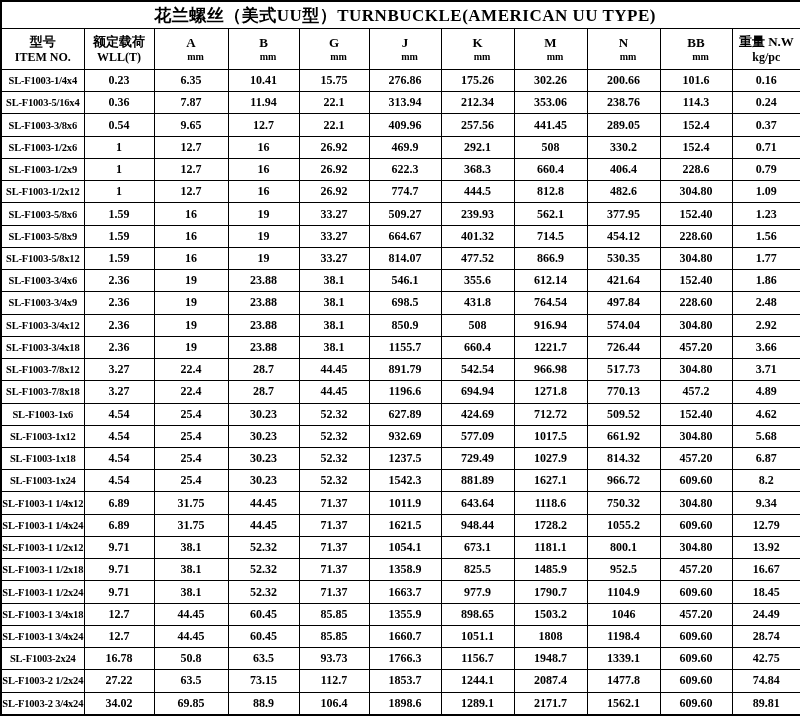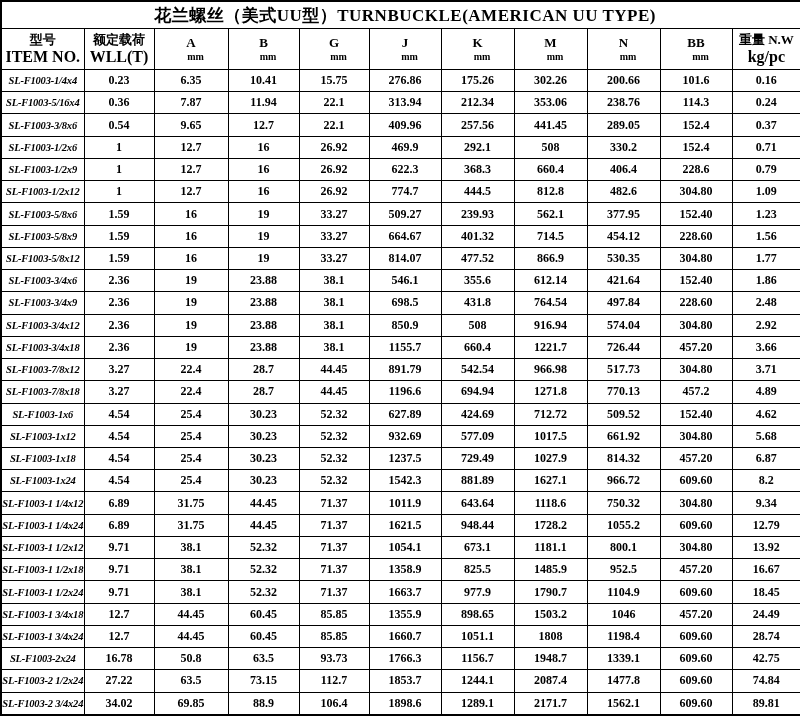--- a/index.html
+++ b/index.html
@@ -17,28 +17,27 @@
     text-align:center;vertical-align:middle;
     overflow:hidden;white-space:nowrap;
   }
   tr.title-row th{
     height:26px;font-size:17px;font-weight:bold;
     letter-spacing:0.5px;
     padding-left:8px;
   }
   tr.header-row th{height:40px;line-height:1.2;}
   .h1{font-size:13px;}
-  .h2{font-size:16px;}
+  .h2{font-size:12px;}
   .h2.unit{font-size:10px;margin-left:9px;}
   tbody td{font-size:12px;}
   td.item{
     text-align:left;padding-left:3px;
     font-size:10.5px;letter-spacing:-0.2px;
     font-family:"Liberation Serif","DejaVu Serif",serif;
-    font-style:italic;
   }
 </style>
 </head>
 <body>
 
 <div class="page">
   <table class="spec">
     <colgroup>
       <col style="width:83px">
         <col style="width:70px">

